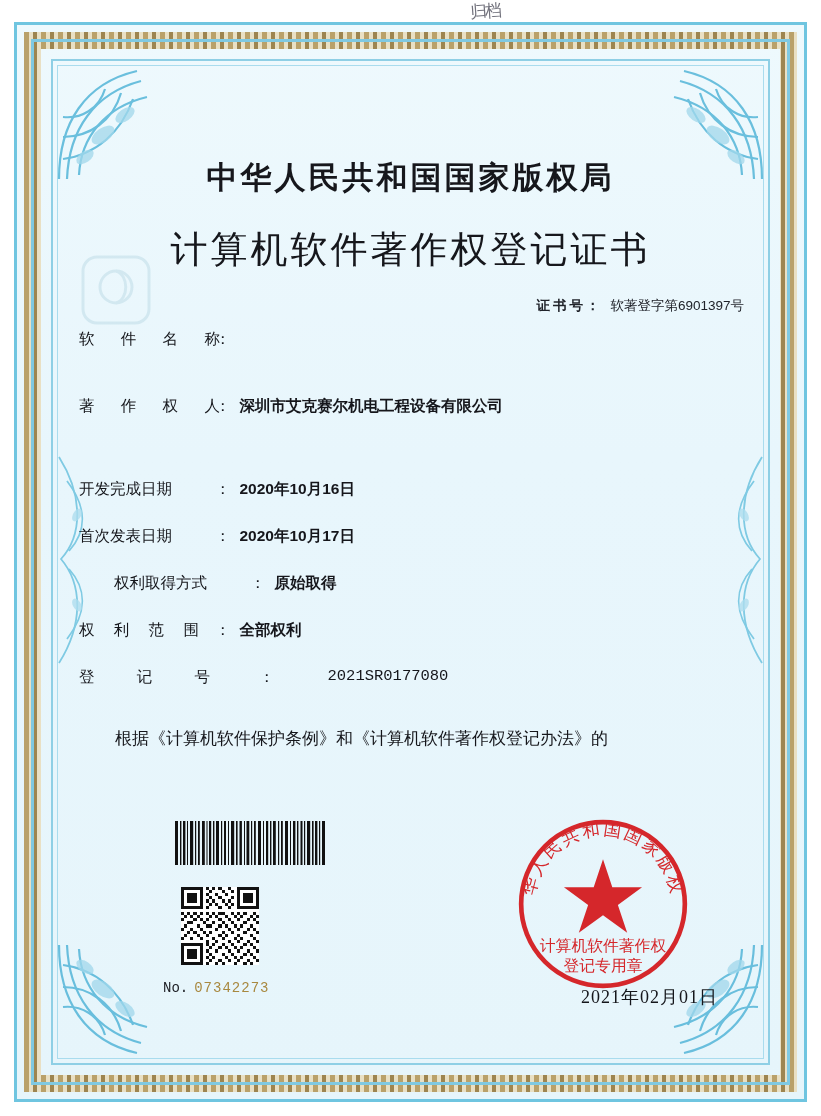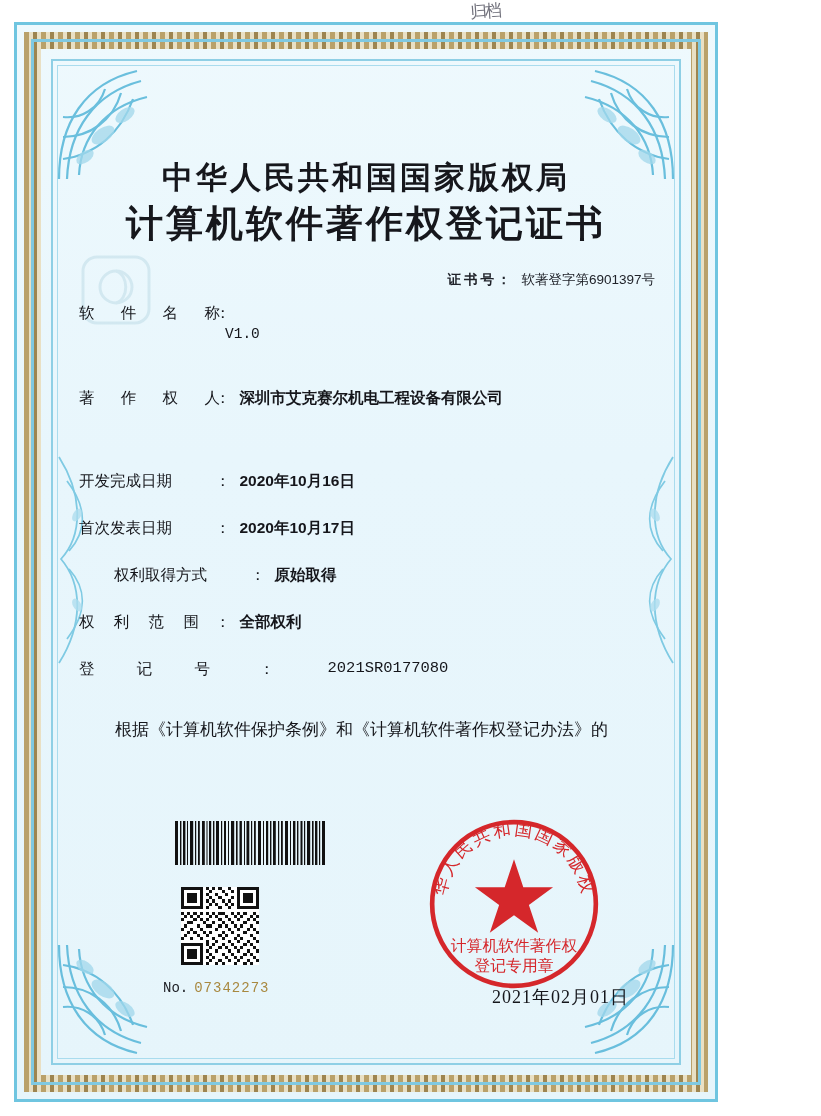--- a/index.html
+++ b/index.html
@@ -34,21 +34,21 @@
     transform: rotate(-4deg);
     letter-spacing: -2px;
     opacity: .85;
   }
 
   
   .cert {
     position: absolute;
     left: 14px;
     top: 22px;
-    width: 704px;
+    width: 793px;
     height: 1080px;
     box-sizing: border-box;
     border: 3px solid #6fc5e0;
     background:
       linear-gradient(180deg,#eef9fd 0%, #e8f6fc 40%, #e6f5fb 100%);
   }
 
   
   .band {
     position: absolute;
@@ -116,24 +116,25 @@
     font-family: "Liberation Serif", serif;
     font-weight: bold;
     font-size: 31px;
     letter-spacing: 3px;
     color: #16171c;
     margin-top: 76px;
   }
   .title2 {
     text-align: center;
     font-family: "Liberation Serif", serif;
-    font-weight: bold;
+    font-weight: normal;
     font-size: 37px;
     letter-spacing: 3px;
     color: #16171c;
+    margin-top: 26px;
   }
 
   .certno {
     text-align: right;
     margin-top: 22px;
     padding-right: 8px;
     font-size: 13.5px;
     color: #20232a;
     font-family: "Liberation Sans", sans-serif;
   }
@@ -190,21 +191,21 @@
   .r-d3    { margin-top: 26px; margin-left: 35px; }
   .r-d4    { margin-top: 26px; }
   .r-d5    { margin-top: 26px; gap: 44px; }
 
   .lw-big { width: 136px; }
   .lw-med { width: 136px; }
 
   .para {
     margin-top: 34px;
     padding: 0 10px 0 12px;
-    font-family: Liberation Mono, monospace;
+    font-family: Liberation Serif, serif;
     font-size: 17px;
     line-height: 2.0;
     color: #15161b;
     text-indent: 34px;
   }
 
   
   .barcode {
     position: absolute;
     left: 158px;
@@ -360,23 +361,20 @@
         <span class="lab">证书号：</span><span class="val">软著登字第6901397号</span>
       </div>
 
       <div class="fields">
 
         <div class="row r-name">
           <div class="label sp4 lw-big">软 件 名 称</div>
           <div class="label colon">：</div>
         </div>
 
-        <div class="row r-ver">
-          <div class="value mono">V1.0</div>
-        </div>
 
         <div class="row r-owner">
           <div class="label sp4 lw-big">著 作 权 人</div>
           <div class="label colon">：</div>
           <div class="value">深圳市艾克赛尔机电工程设备有限公司</div>
         </div>
 
         <div class="row r-d1">
           <div class="label sp0 lw-med">开发完成日期</div>
           <div class="label colon">：</div>

